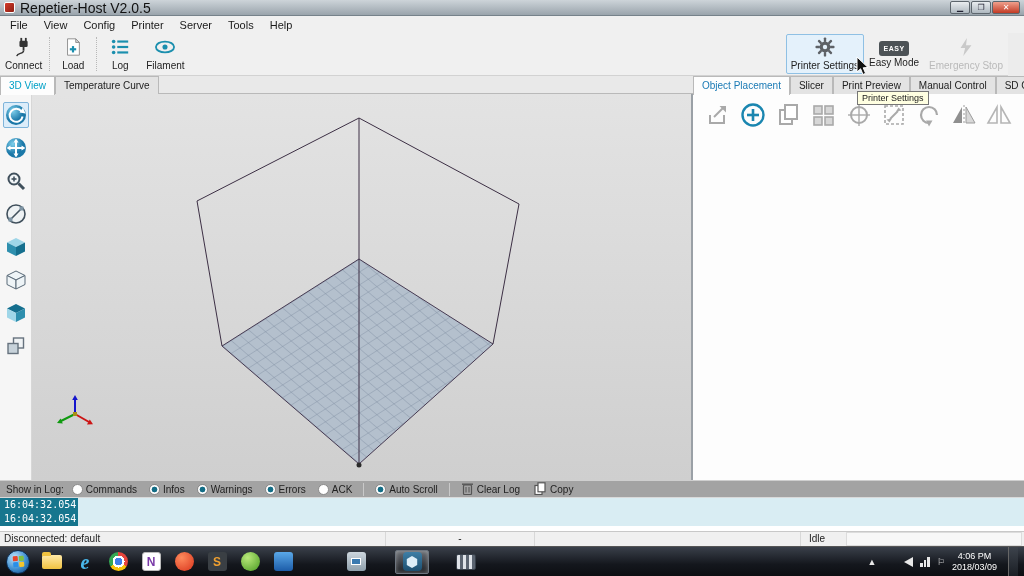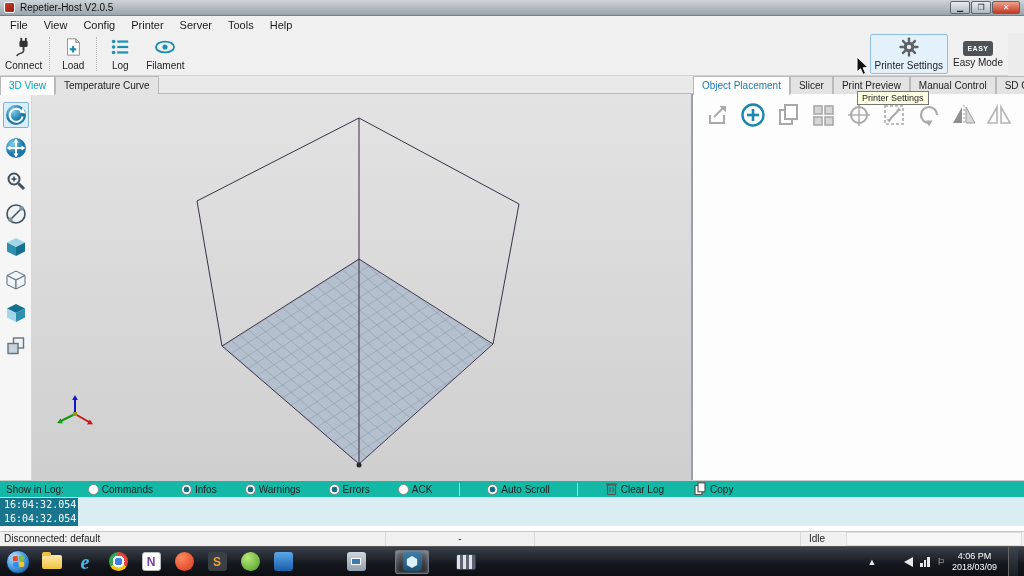--- a/index.html
+++ b/index.html
@@ -3,21 +3,21 @@
 <meta charset="utf-8">
 <style>
   *{margin:0;padding:0;box-sizing:border-box;}
   html,body{background:#444;}
   body{font-family:"Liberation Sans",sans-serif;}
   .screen{position:relative;width:1024px;height:576px;background:#ececec;overflow:hidden;font-size:11px;color:#1a1a1a;}
 
   
   .titlebar{position:absolute;top:0;left:0;right:0;height:16px;background:linear-gradient(#cdd4d9,#9aa4ac);border-bottom:1px solid #76828a;display:flex;align-items:center;padding:0 4px;}
   .appicon{width:11px;height:11px;background:linear-gradient(135deg,#d43b2a,#8c1f14);border-radius:2px;border:1px solid #fff;}
-  .titletext{font-size:10px;margin-left:5px;flex:1;color:#111;}
+  .titletext{font-size:14px;margin-left:5px;flex:1;color:#111;}
   .winbtns{display:flex;gap:1px;}
   .winbtn{width:20px;height:13px;border:1px solid #5d666d;border-radius:2px;background:linear-gradient(#e9edf0,#aeb8bf);display:flex;align-items:center;justify-content:center;font-size:8px;line-height:8px;color:#223;}
   .winbtn.close{width:28px;background:linear-gradient(#f0a08c,#c23b25);color:#fff;}
 
   
   .menubar{position:absolute;top:16px;left:0;right:0;height:17px;background:#f0f0f0;display:flex;align-items:center;padding-left:2px;}
   .menuitem{padding:6px 8px;font-size:11px;cursor:default;}
 
   
   .toolbar{position:absolute;top:33px;left:0;right:16px;height:43px;background:#f0f0f0;border-bottom:1px solid #d2d2d2;display:flex;align-items:center;}
@@ -47,21 +47,21 @@
   .splitter{position:absolute;left:691px;top:0;width:2px;height:386px;background:#9aa0a6;}
   .rightpanel{position:absolute;left:693px;top:0;right:0;height:386px;background:#fdfdfd;}
   .objicons{display:flex;align-items:center;justify-content:space-between;padding:8px 12px 6px;}
   .oicon{width:26px;height:26px;display:flex;align-items:center;justify-content:center;}
 
   
   .tooltip{position:absolute;left:857px;top:91px;background:#ffffe1;border:1px solid #767676;font-size:9px;padding:1px 4px;z-index:50;white-space:nowrap;color:#222;}
   .cursor{position:absolute;left:856px;top:57px;z-index:60;}
 
   
-  .logbar{position:absolute;top:480px;left:0;right:0;height:17px;background:#14b8a6;border-top:1px solid #cfcfcf;display:flex;align-items:center;gap:20px;padding:0 6px;font-size:10px;color:#222;}
+  .logbar{position:absolute;top:480px;left:0;right:0;height:17px;background:#a3a3a3;border-top:1px solid #cfcfcf;display:flex;align-items:center;gap:4px;padding:0 6px;font-size:10px;color:#222;}
   .chk{display:flex;align-items:center;gap:3px;padding:0 4px;}
   .radio{width:11px;height:11px;border-radius:50%;border:1px solid #8a8a8a;background:#fff;display:inline-block;}
   .radio.on{background:radial-gradient(circle,#136d86 0 2.6px,#fff 3.2px);}
   .lsep{width:1px;height:13px;border-left:1px solid #c9c9c9;margin:0 3px;}
   .lbtn{display:flex;align-items:center;gap:4px;padding:0 5px;}
 
   
   .logview{position:absolute;top:497px;left:0;right:0;height:34px;background:#fff;border-top:1px solid #d9d9d9;font-family:"DejaVu Sans Mono",monospace;font-size:10px;overflow:hidden;}
   .logrow{display:flex;height:14px;line-height:14px;background:#d9edf3;}
   .logtime{width:78px;background:#17768e;color:#fff;padding-left:4px;}
@@ -196,20 +196,28 @@
             </g>
             <circle cx="11" cy="11" r="2.4" fill="#e4f1fb"></circle>
           </svg>
       </span>
       <span class="lab">Printer Settings</span>
     </div>
     <div class="tbtn">
       <span class="easybadge">EASY</span>
       <span class="lab">Easy Mode</span>
     </div>
+    <div class="tbtn disabled">
+      <span>
+        <svg width="18" height="20" viewBox="0 0 18 22">
+            <polygon points="10,1 3,12 8,12 6,21 15,9 9,9" fill="#c9c9c9"></polygon>
+          </svg>
+      </span>
+      <span class="lab">Emergency Stop</span>
+    </div>
   </div>
 
   <div class="tabrow">
     <div class="tabs-left">
       <span class="tab active teal">3D View</span>
       <span class="tab">Temperature Curve</span>
     </div>
     <div class="tabs-right">
       <span class="tab active blue">Object Placement</span>
       <span class="tab">Slicer</span>

